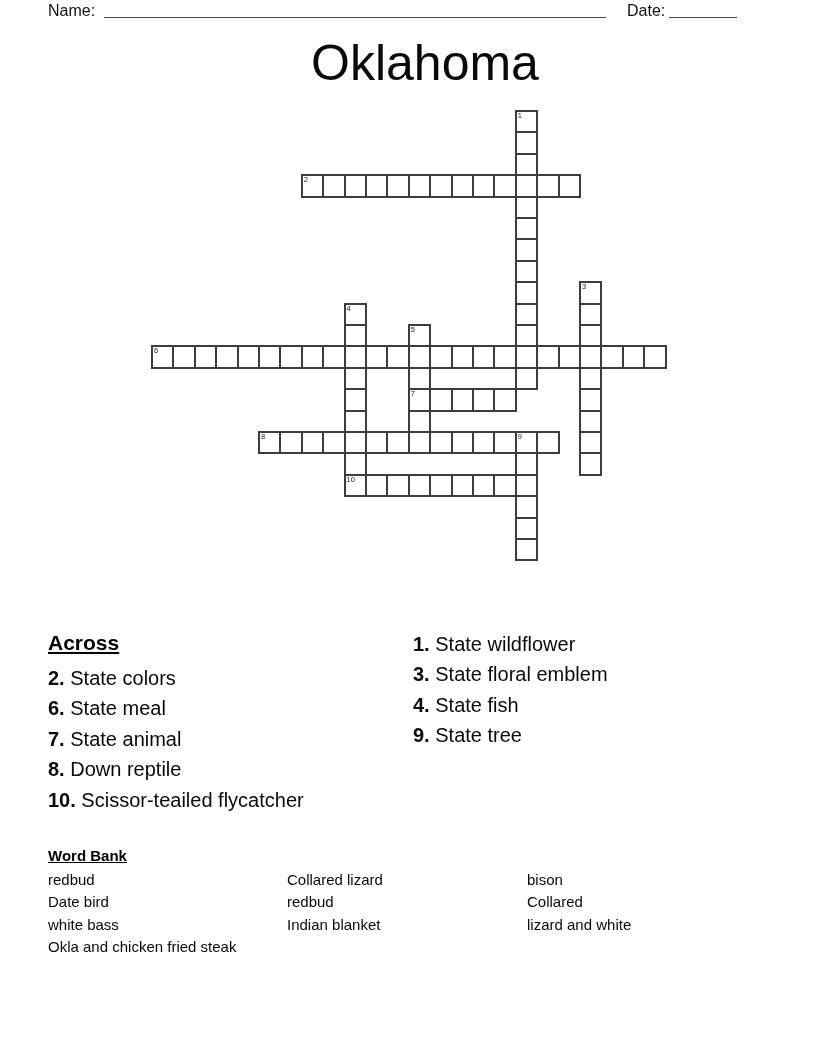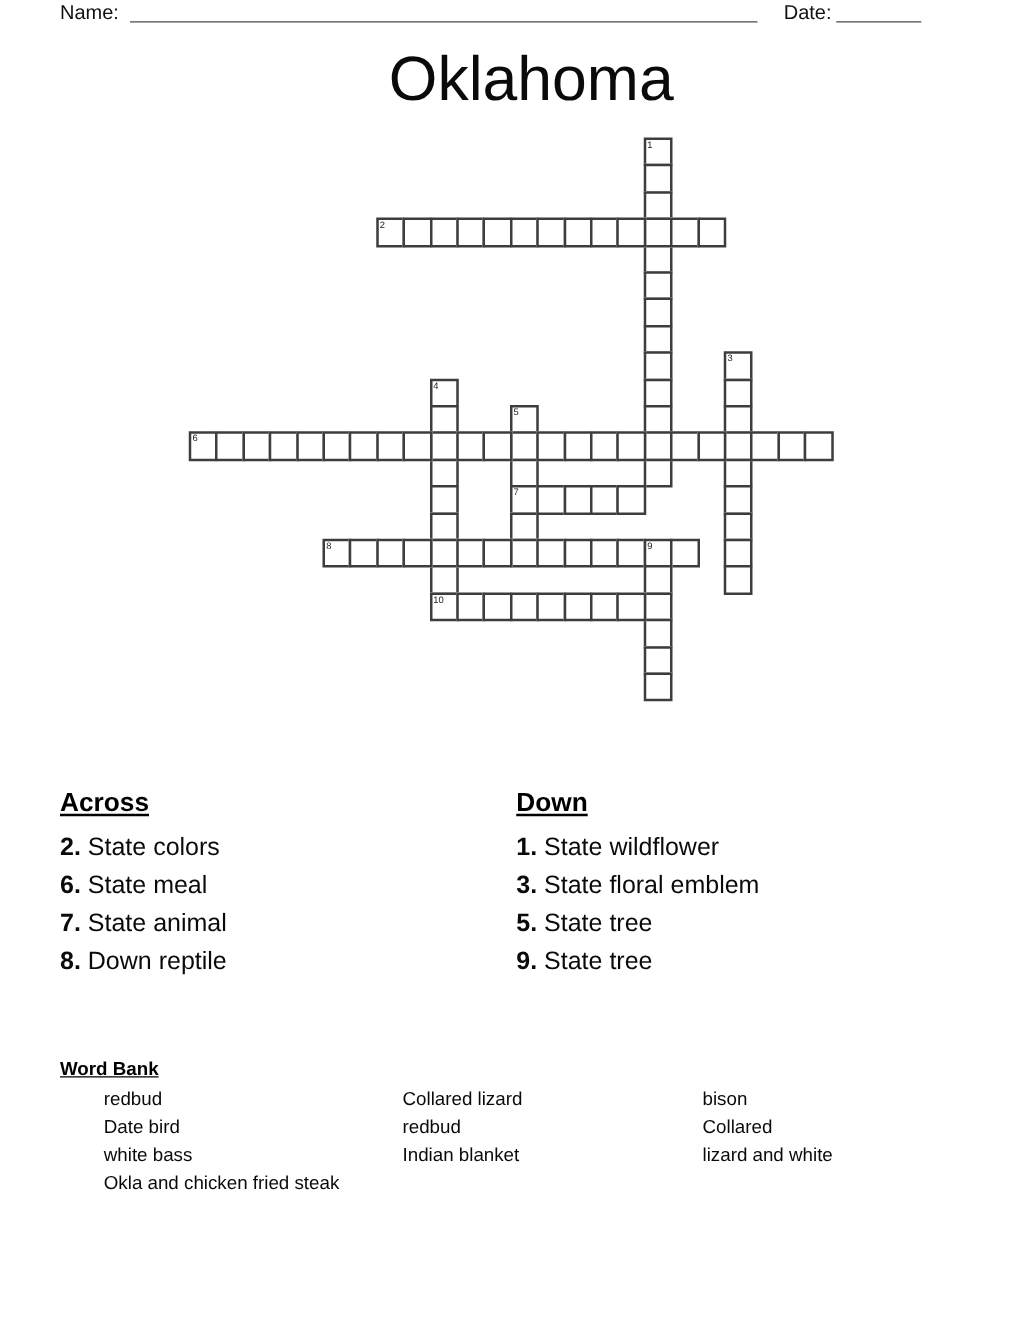--- a/index.html
+++ b/index.html
@@ -43,21 +43,21 @@
   }
   .clue { font-size:20px; line-height:30.4px; white-space:nowrap; color:#0a0a0a; }
   .cnum { font-weight:700; }
   
   #word-bank { position:absolute; left:48px; top:846px; width:720px; }
   #word-bank h3 {
     font-size:15px; font-weight:700; line-height:20px;
     text-decoration:underline; margin-bottom:3px; color:#000;
   }
   .wb-cols { position:relative; }
-  .wb-col { position:absolute; top:0;margin-left:35px; }
+  .wb-col { position:absolute; top:0; }
   .wb-col-0 { left:0px; }
   .wb-col-1 { left:239px; }
   .wb-col-2 { left:479px; }
   .wb-item { font-size:15px; line-height:22.4px; white-space:nowrap; color:#0a0a0a; }
 </style>
 </head>
 <body>
 
 <div id="page">
 
@@ -189,29 +189,29 @@
       <div class="cell" style="left: 342.4px; top: 363.8px;"></div>
     </div>
 
   <div id="across-section" class="clues">
     <h2>Across</h2>
     <div>
         <div class="clue"><span class="cnum">2. </span><span>State colors</span></div>
         <div class="clue"><span class="cnum">6. </span><span>State meal</span></div>
         <div class="clue"><span class="cnum">7. </span><span>State animal</span></div>
         <div class="clue"><span class="cnum">8. </span><span>Down reptile</span></div>
+        <div class="clue"><span class="cnum">10. </span><span>Scissor-teailed flycatcher</span></div>
       </div>
   </div>
 
   <div id="down-section" class="clues">
-    <h2>Down</h2>
     <div>
         <div class="clue"><span class="cnum">1. </span><span>State wildflower</span></div>
         <div class="clue"><span class="cnum">3. </span><span>State floral emblem</span></div>
-        <div class="clue"><span class="cnum">5. </span><span>State tree</span></div>
+        <div class="clue"><span class="cnum">4. </span><span>State fish</span></div>
         <div class="clue"><span class="cnum">9. </span><span>State tree</span></div>
       </div>
   </div>
 
   <div id="word-bank">
     <h3>Word Bank</h3>
     <div class="wb-cols">
         <div class="wb-col wb-col-0">
           <div class="wb-item">redbud</div>
           <div class="wb-item">Date bird</div>

